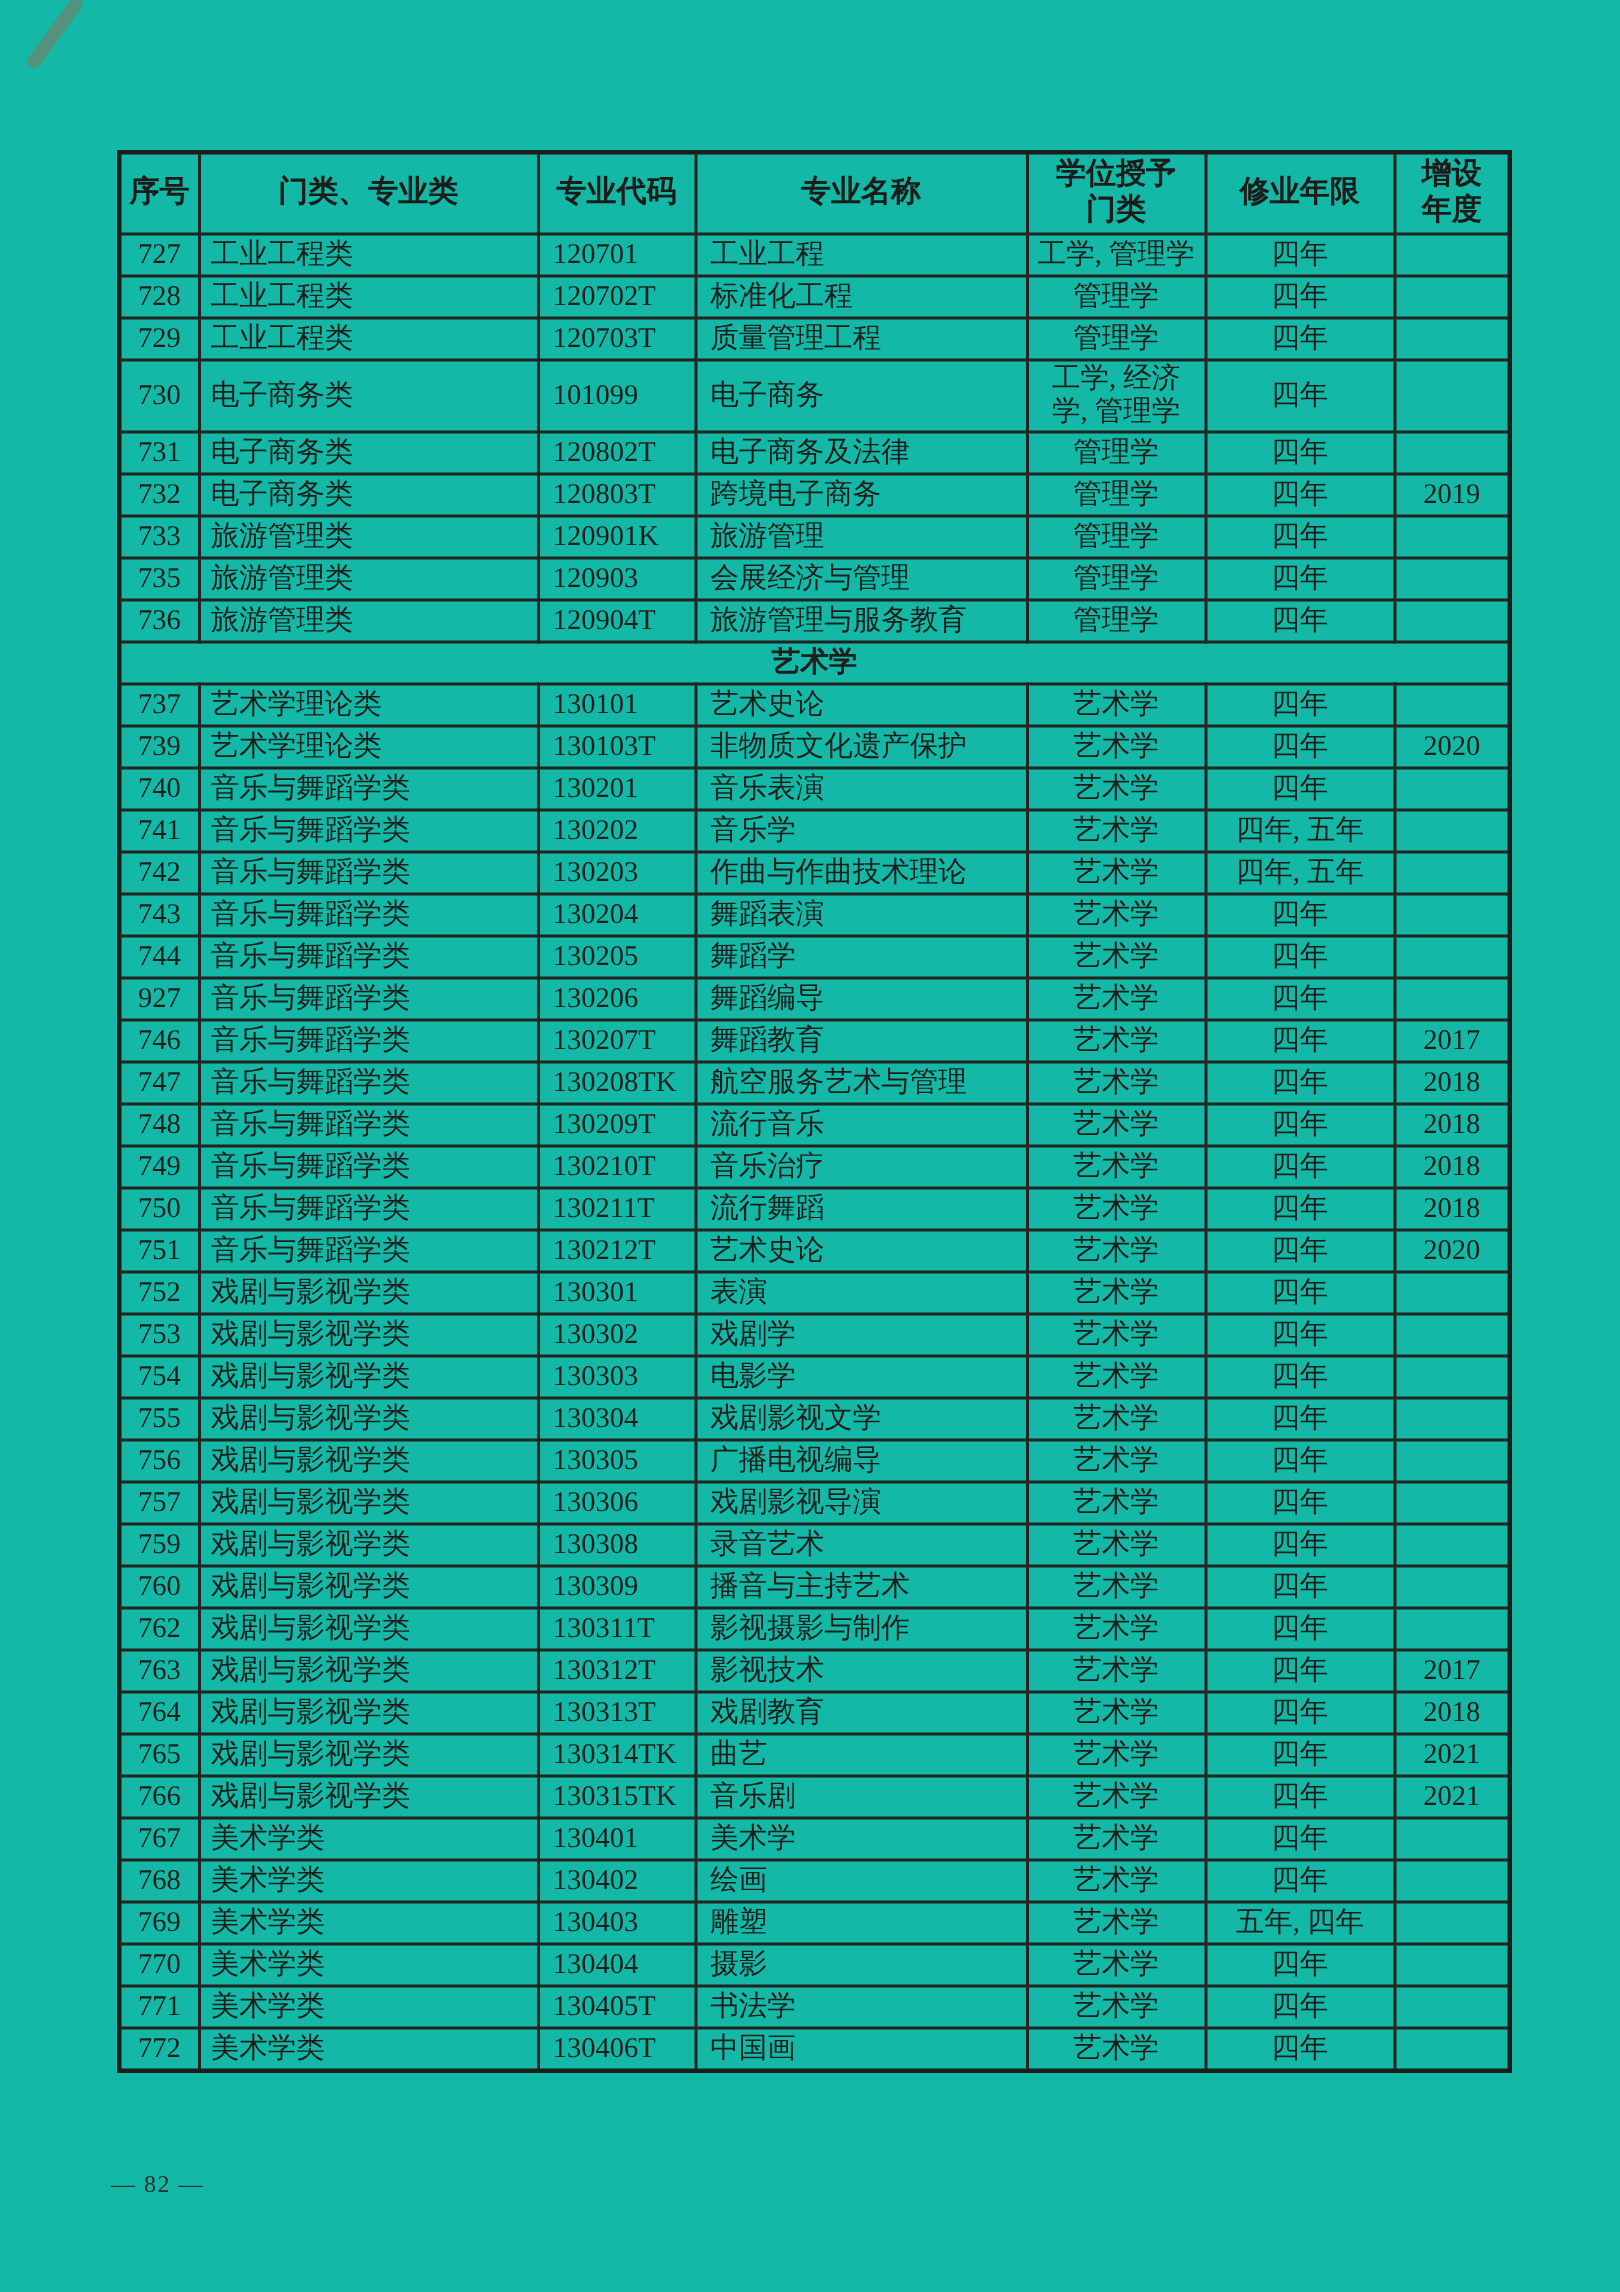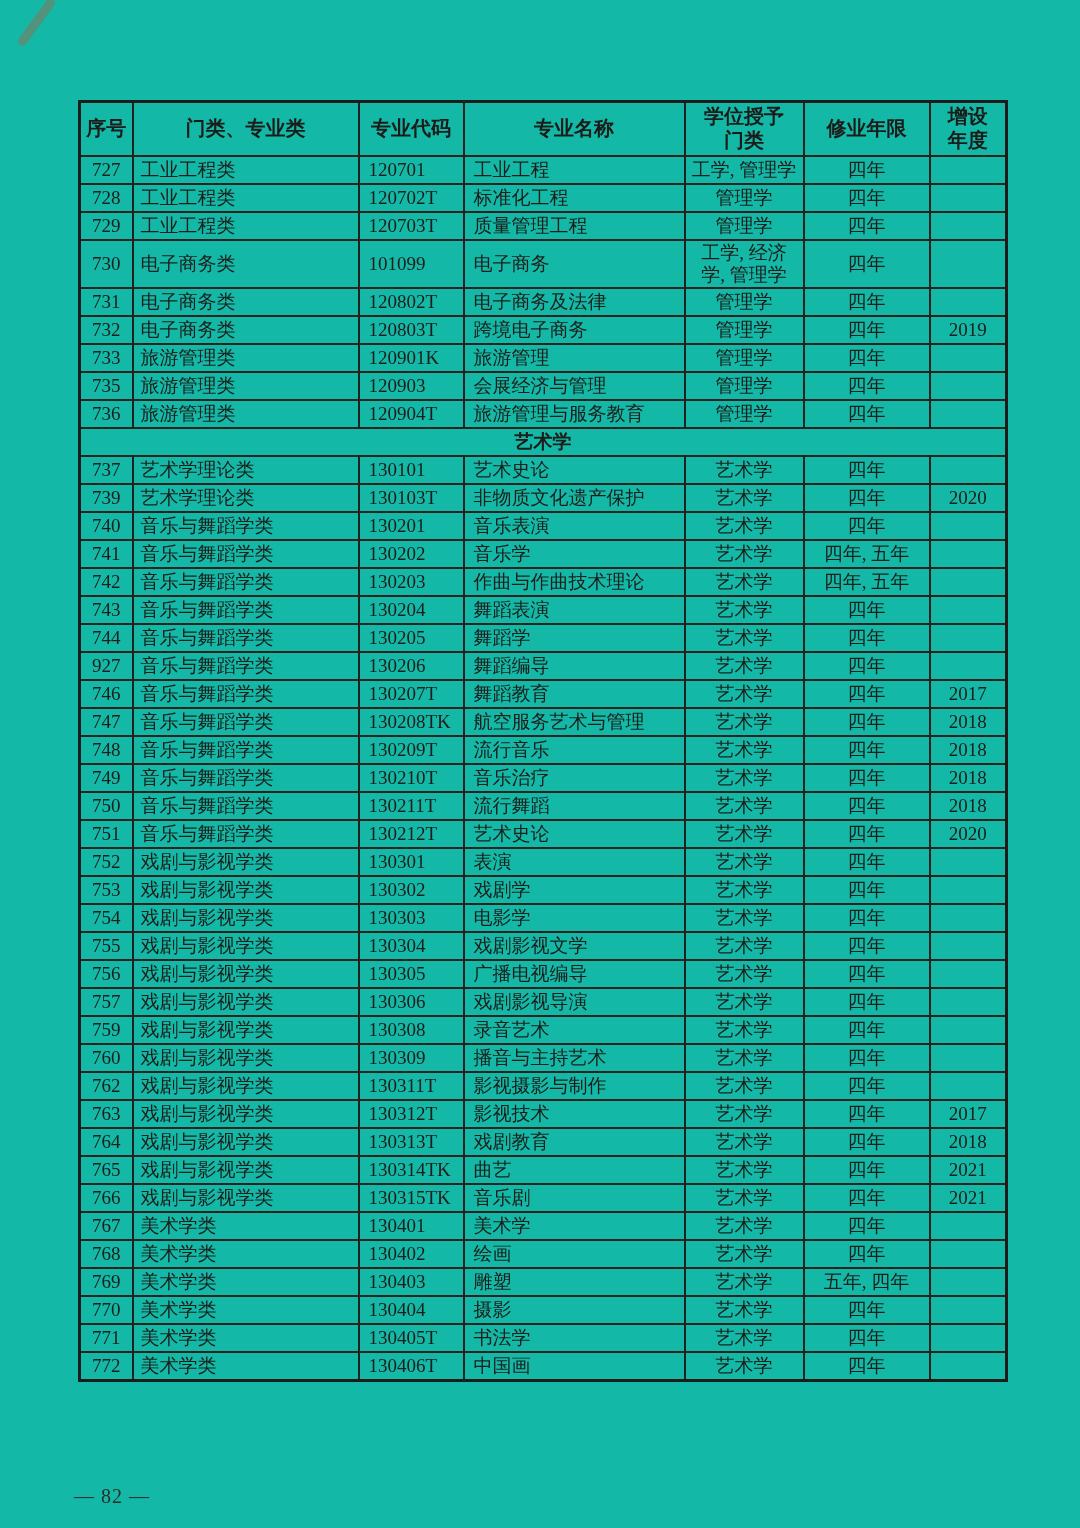--- a/index.html
+++ b/index.html
@@ -42,22 +42,22 @@
   .col-name{text-align:left;padding-left:9px !important;}
   .col-degree{text-align:center;padding:1px 6px !important;}
   .col-years{text-align:center;}
   .col-added{text-align:center;}
   .section-cell{
     text-align:center;height:42px;
     font-family:"Liberation Sans","DejaVu Sans",sans-serif;
     font-weight:700;font-size:20px;color:#1b1b19;
   }
   .page-footer{
-    position:absolute;left:74px;top:1485px;
-    font-size:20px;letter-spacing:1px;color:#2c2c2a;
+    position:absolute;left:74px;top:1448px;
+    font-size:16px;letter-spacing:1px;color:#2c2c2a;
     font-family:"Liberation Serif","DejaVu Serif",serif;
   }
 </style>
 </head>
 <body>
 
 <div class="page">
 
   <div class="pen-mark"></div>
 

